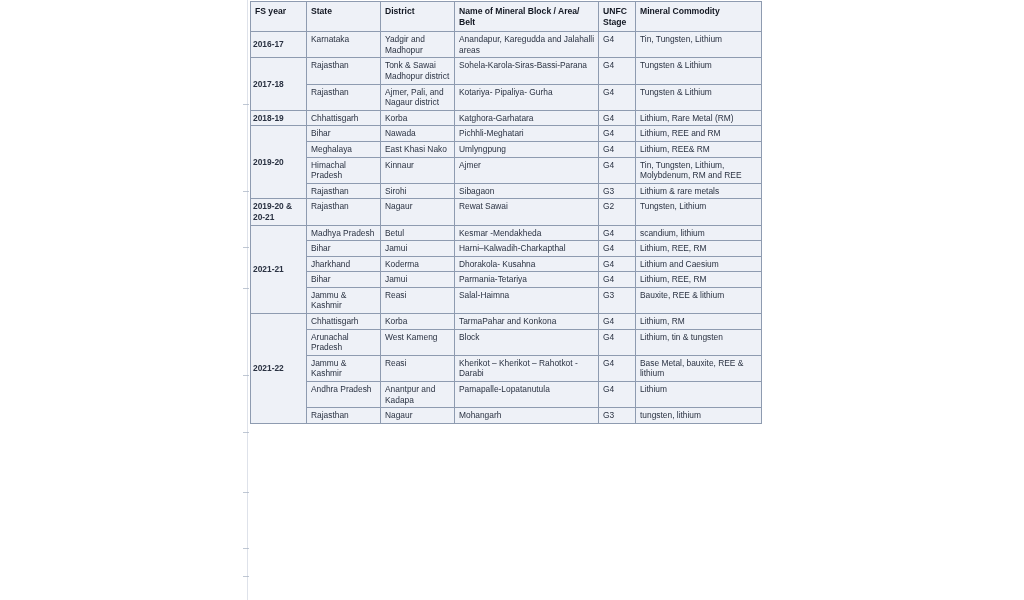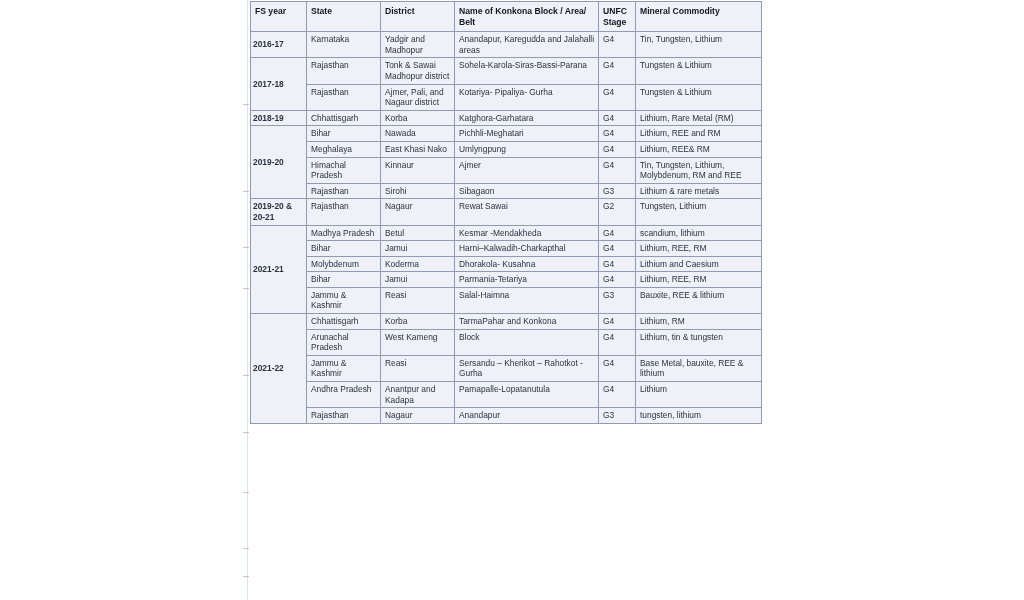--- a/index.html
+++ b/index.html
@@ -129,21 +129,21 @@
         <col class="c-dist">
         <col class="c-block">
         <col class="c-unfc">
         <col class="c-comm">
       </colgroup>
       <thead>
         <tr>
           <th>FS year</th>
           <th>State</th>
           <th>District</th>
-          <th>Name of Konkona Block / Area/ Belt</th>
+          <th>Name of Mineral Block / Area/ Belt</th>
           <th>UNFC Stage</th>
           <th>Mineral Commodity</th>
         </tr>
       </thead>
       <tbody id="table-body">
           <tr class="group-start">
             <td class="fs-cell" rowspan="1">2016-17</td>
             <td>Karnataka</td>
             <td>Yadgir and Madhopur</td>
             <td>Anandapur, Karegudda and Jalahalli areas</td>
@@ -219,21 +219,21 @@
             <td>scandium, lithium</td>
           </tr>
           <tr>
             <td>Bihar</td>
             <td>Jamui</td>
             <td>Harni–Kalwadih-Charkapthal</td>
             <td>G4</td>
             <td>Lithium, REE, RM</td>
           </tr>
           <tr>
-            <td>Molybdenum</td>
+            <td>Jharkhand</td>
             <td>Koderma</td>
             <td>Dhorakola- Kusahna</td>
             <td>G4</td>
             <td>Lithium and Caesium</td>
           </tr>
           <tr>
             <td>Bihar</td>
             <td>Jamui</td>
             <td>Parmania-Tetariya</td>
             <td>G4</td>
@@ -257,35 +257,35 @@
           <tr>
             <td>Arunachal Pradesh</td>
             <td>West Kameng</td>
             <td>Block</td>
             <td>G4</td>
             <td>Lithium, tin &amp; tungsten</td>
           </tr>
           <tr>
             <td>Jammu &amp; Kashmir</td>
             <td>Reasi</td>
-            <td>Sersandu – Kherikot – Rahotkot - Gurha</td>
+            <td>Kherikot – Kherikot – Rahotkot - Darabi</td>
             <td>G4</td>
             <td>Base Metal, bauxite, REE &amp; lithium</td>
           </tr>
           <tr>
             <td>Andhra Pradesh</td>
             <td>Anantpur and Kadapa</td>
             <td>Pamapalle-Lopatanutula</td>
             <td>G4</td>
             <td>Lithium</td>
           </tr>
           <tr>
             <td>Rajasthan</td>
             <td>Nagaur</td>
-            <td>Anandapur</td>
+            <td>Mohangarh</td>
             <td>G3</td>
             <td>tungsten, lithium</td>
           </tr>
         </tbody>
     </table>
   </div>
 
 </div>
 
 </body></html>

